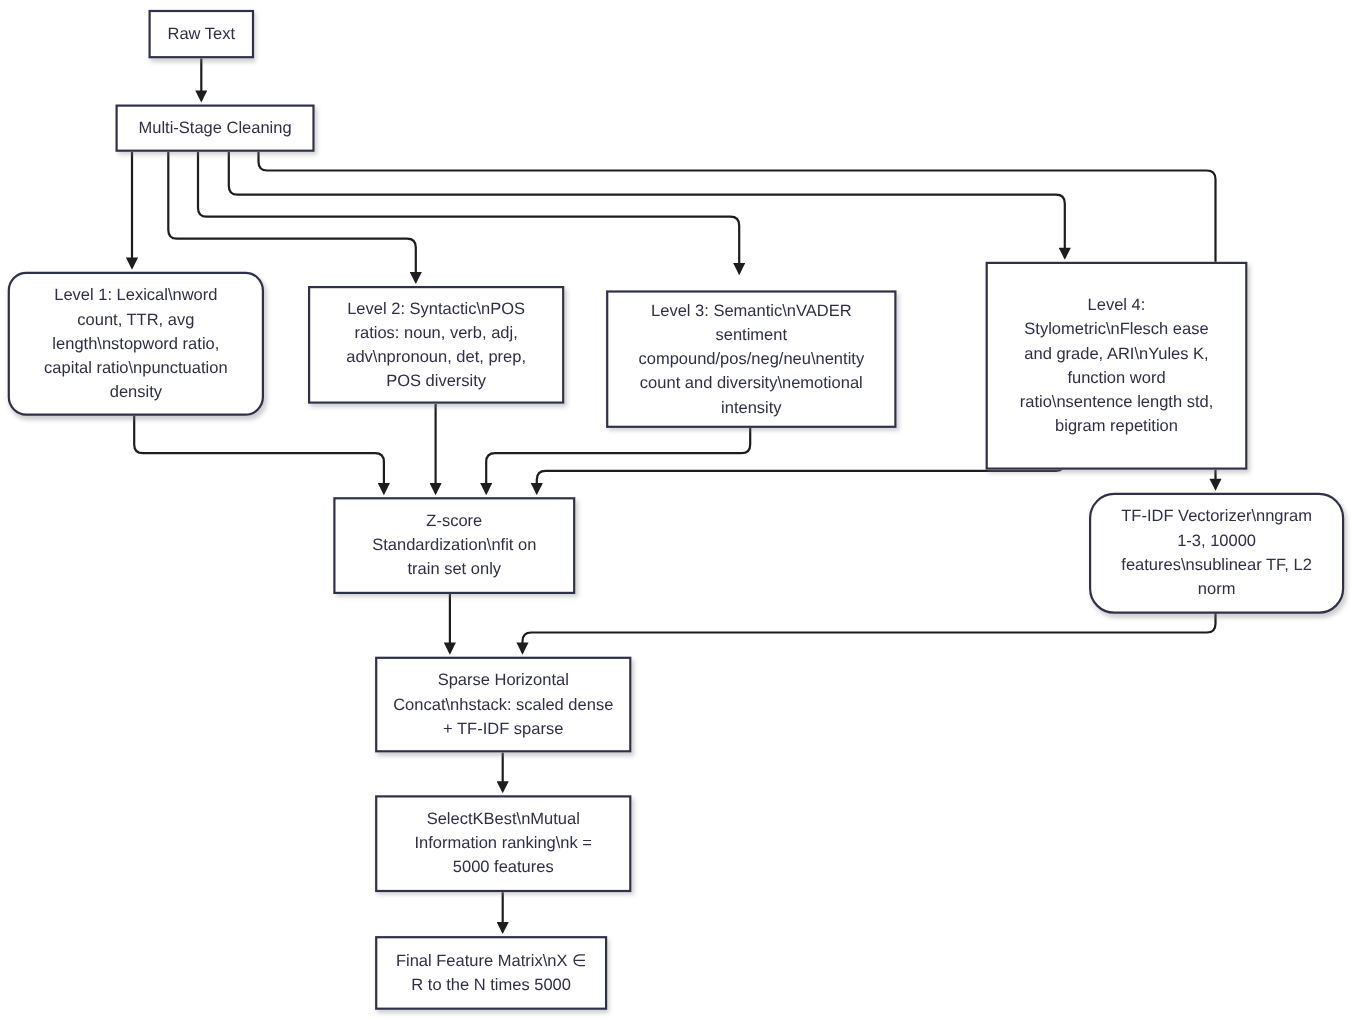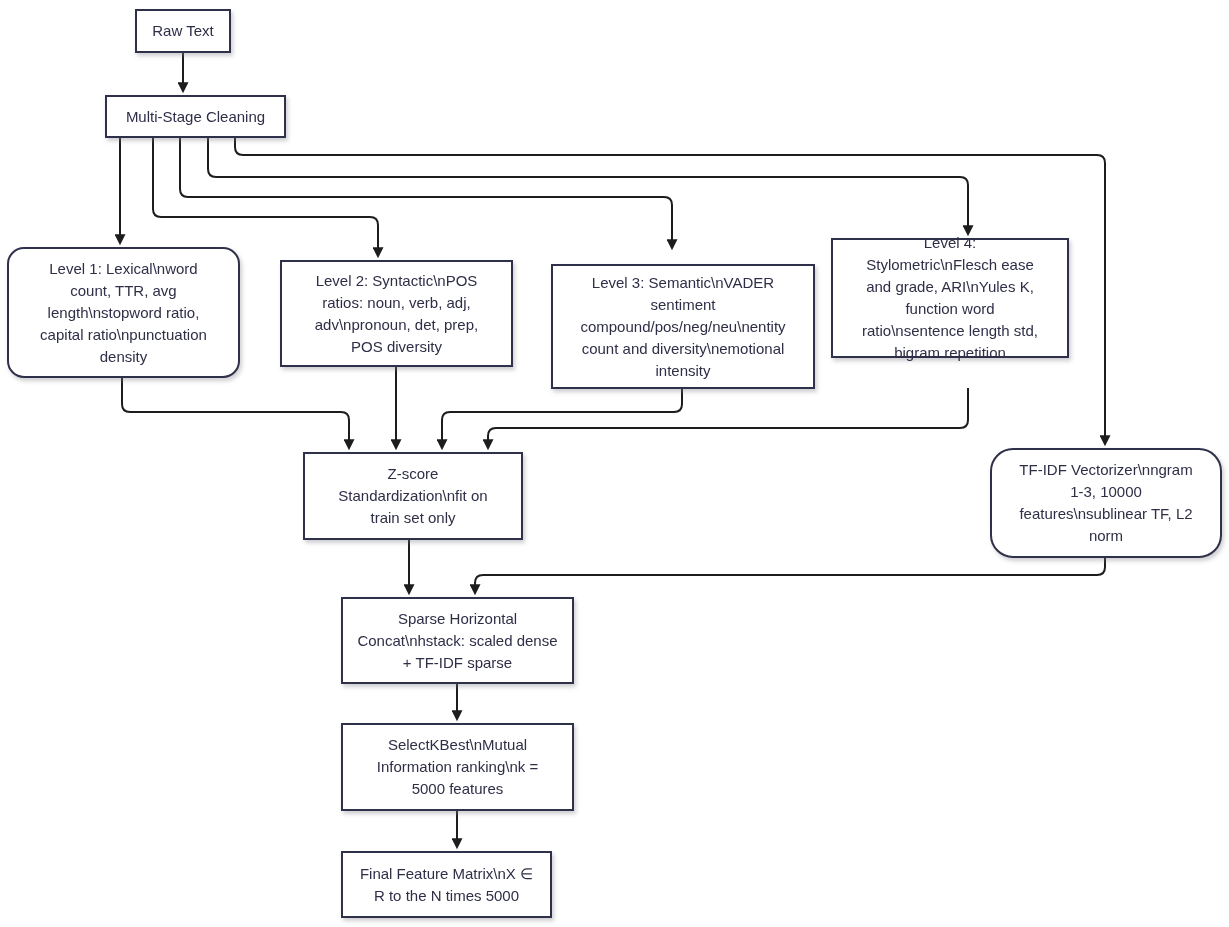--- a/index.html
+++ b/index.html
@@ -31,21 +31,21 @@
     line-height:22px;
     box-shadow:2px 3px 4px rgba(130,130,140,0.38);
     overflow-wrap:break-word;
   }
   .node span{display:block;width:100%;}
   .n-raw     {left:135px;top:9px;  width:96px; height:44px;white-space:nowrap;}
   .n-cleaning{left:93px; top:95px; width:181px;height:43px;white-space:nowrap;margin-left:12px;}
   .n-level1  {left:7px;  top:247px;width:233px;height:131px;padding:0 22px;border-radius:17px;}
   .n-level2  {left:280px;top:260px;width:233px;height:107px;padding:0 24px;}
   .n-level3  {left:551px;top:252px;width:264px;height:125px;padding:0 10px;margin-top:12px;}
-  .n-level4  {left:831px;top:238px;width:238px;height:120px;padding:0 27px;}
+  .n-level4  {left:896px;top:238px;width:238px;height:189px;padding:0 27px;}
   .n-zscore  {left:303px;top:452px;width:220px;height:88px; padding:0 24px;}
   .n-tfidf   {left:990px;top:448px;width:232px;height:110px;padding:0 24px;border-radius:23px;}
   .n-concat  {left:341px;top:597px;width:233px;height:87px; padding:0 12px;}
   .n-kbest   {left:341px;top:723px;width:233px;height:88px; padding:0 24px;}
   .n-final   {left:341px;top:851px;width:211px;height:67px; padding:0 16px;}
 </style>
 </head>
 <body>
 
 <div id="canvas">

